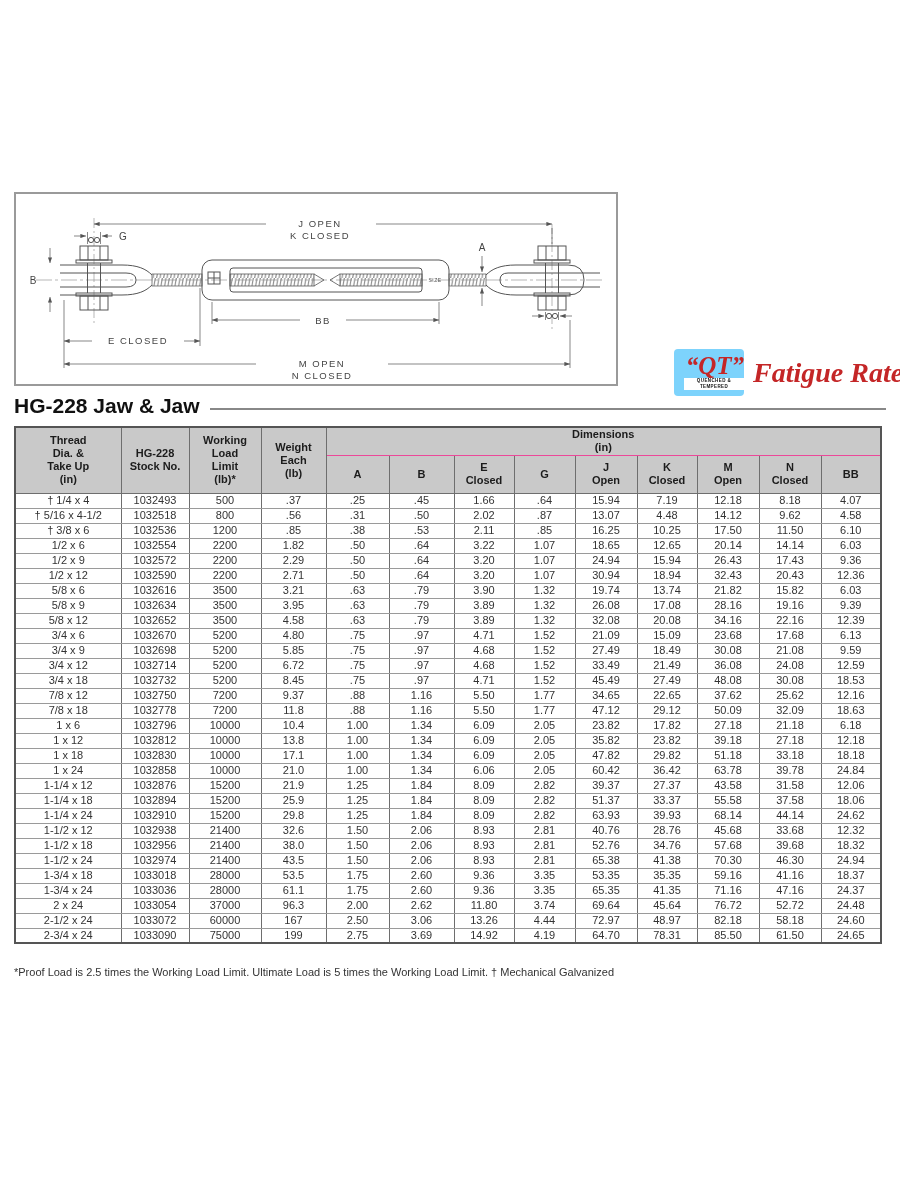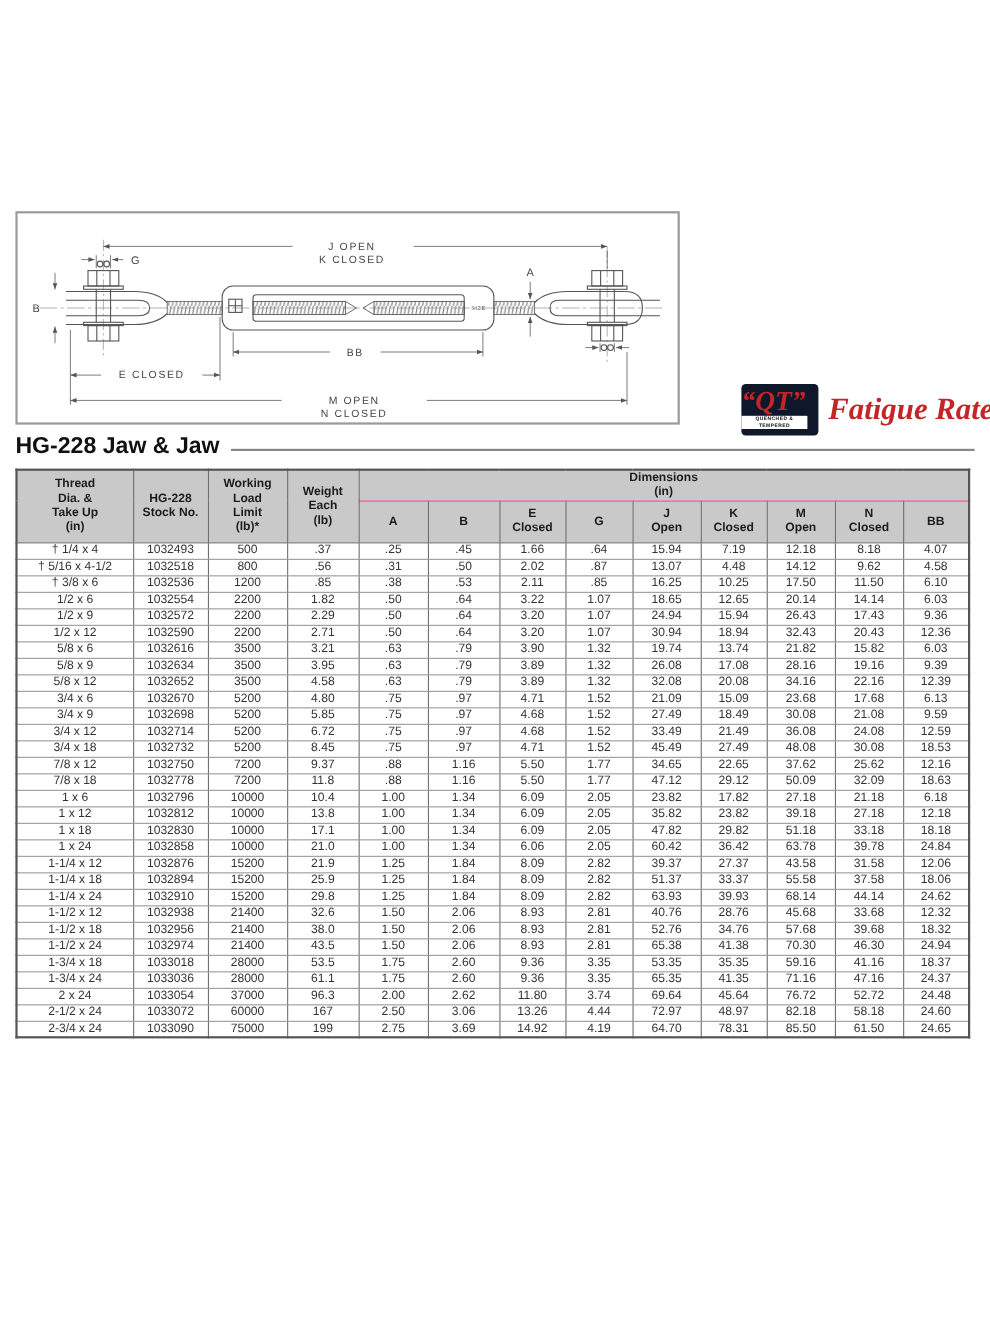--- a/index.html
+++ b/index.html
@@ -9,22 +9,22 @@
   
   .diagram-box { position: absolute; left: 14px; top: 192px; width: 604px; height: 194px;
                  border: 2px solid #9a9a9a; background: #fff; }
   .diagram-box svg { width: 100%; height: 100%; display: block; }
   .dimlabel { font-family: "Liberation Sans", sans-serif; font-size: 9.5px; fill: #444; letter-spacing: 1.5px; }
   .dimletter { font-family: "Liberation Sans", sans-serif; font-size: 10px; fill: #444; }
   .stamp { font-family: "Liberation Sans", sans-serif; font-size: 5px; fill: #555; letter-spacing: .5px; }
 
   
   .logos { position: absolute; left: 674px; top: 349px; display: flex; align-items: center; gap: 9px; }
-  .qt-logo { width: 70px; height: 47px; background: #0f172a; border-radius: 4px;
-             display: flex; flex-direction: column; align-items: flex-start; justify-content: center; }
+  .qt-logo { width: 70px; height: 47px; background: #7dd3fc; border-radius: 4px;
+             display: flex; flex-direction: column; align-items: flex-end; justify-content: center; }
   .qt-text { color: #c42627; font-family: "Liberation Serif", serif; font-weight: bold; font-style: italic;
              font-size: 25px; line-height: 22px; }
   .qt-band { background: #fff; color: #111; font-size: 4.5px; line-height: 6px; letter-spacing: .4px;
              width: 60px; text-align: center; margin-top: 1px; font-weight: bold; }
   .fatigue { color: #c42627; font-family: "Liberation Serif", serif; font-weight: bold; font-style: italic;
              font-size: 28px; white-space: nowrap; position: relative; }
 
   
   .title-row { position: absolute; left: 14px; top: 394px; width: 872px; display: flex; align-items: center; gap: 10px; }
   .page-title { font-size: 21px; font-weight: bold; color: #111; white-space: nowrap; }
@@ -683,14 +683,15 @@
           <td>4.19</td>
           <td>64.70</td>
           <td>78.31</td>
           <td>85.50</td>
           <td>61.50</td>
           <td>24.65</td>
         </tr>
       </tbody>
   </table>
 
+  <div class="footnote">*Proof Load is 2.5 times the Working Load Limit. Ultimate Load is 5 times the Working Load Limit. † Mechanical Galvanized</div>
 
 </div>
 
 </body></html>

